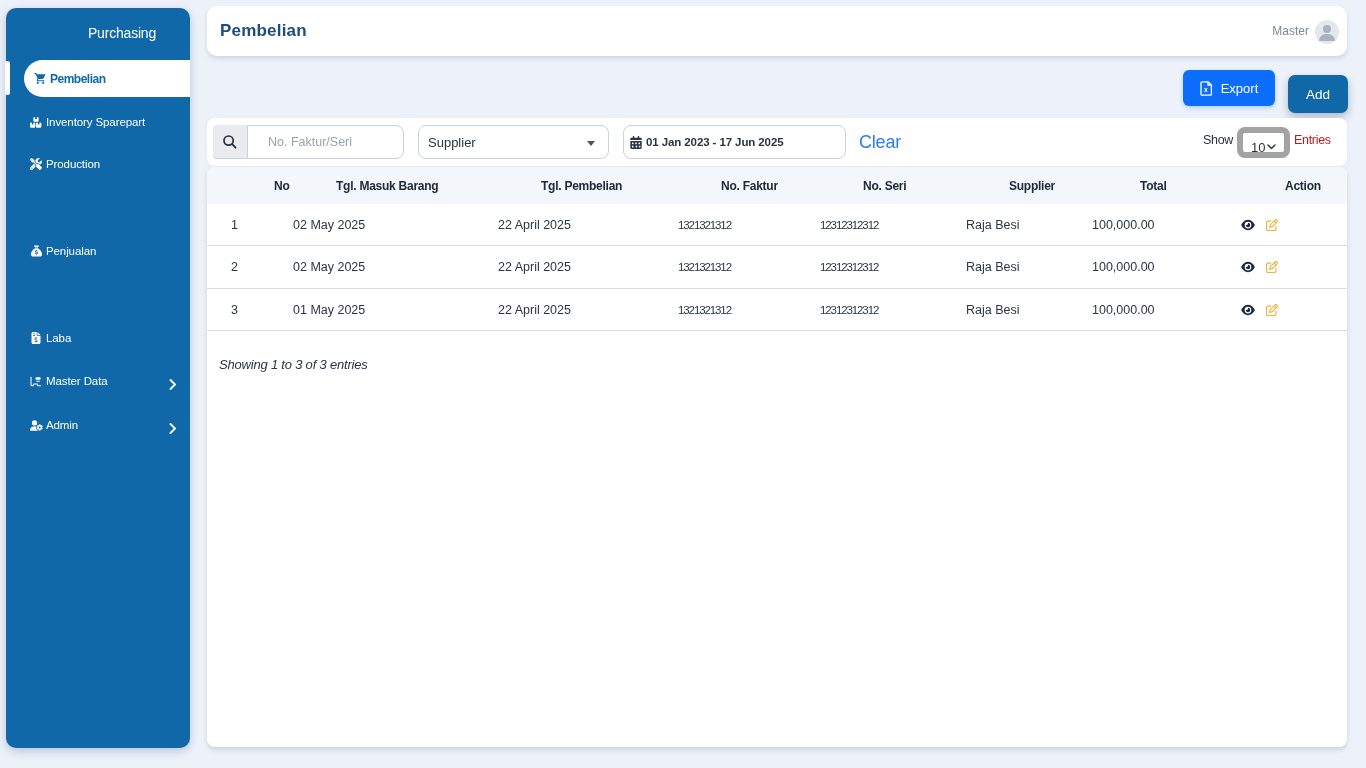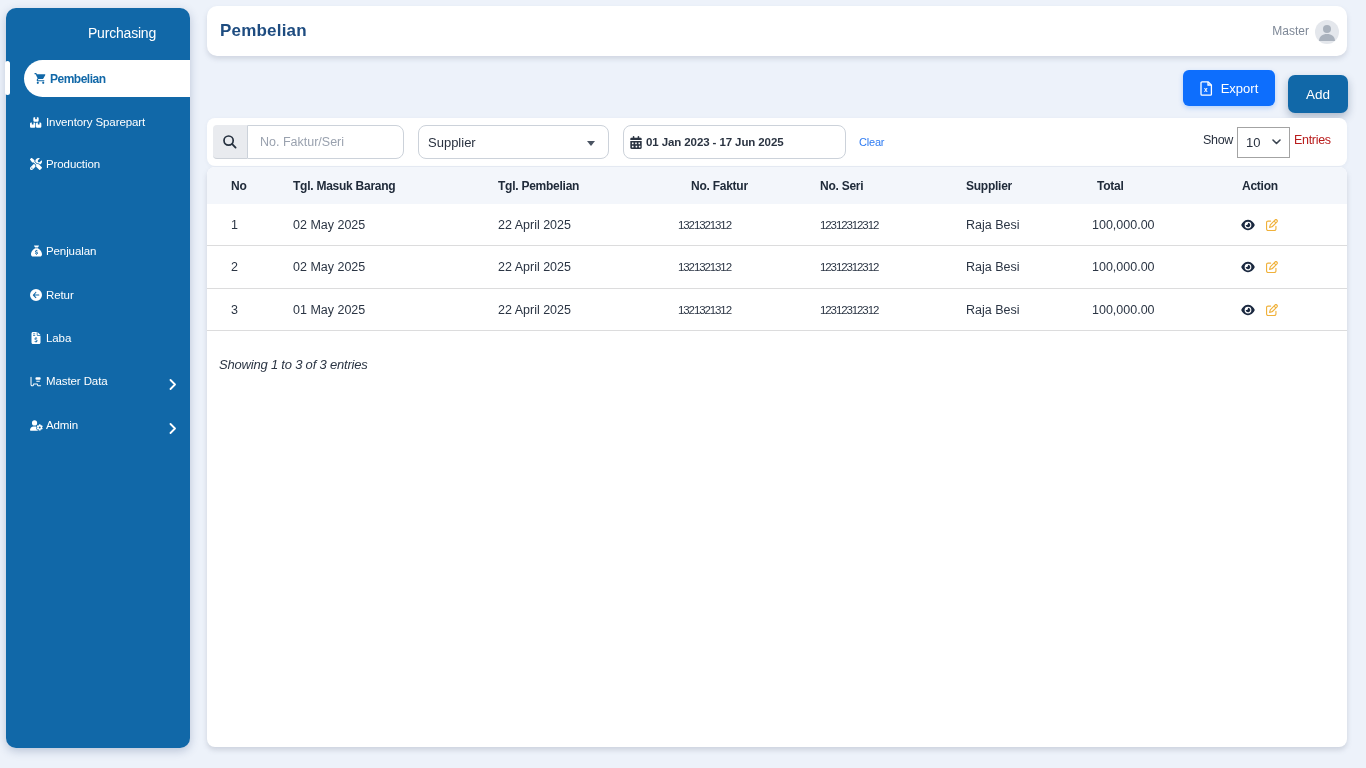--- a/index.html
+++ b/index.html
@@ -43,47 +43,47 @@
     background:#1168a8; border-radius:7px; color:#fff; display:flex; align-items:center;
     justify-content:center; font-size:13.5px; box-shadow:0 4px 9px rgba(20,50,90,.3);margin-top:6px; }
 
   
   #filter { position:absolute; left:207px; top:118px; width:1140px; height:48px; background:#fff;
     border-radius:8px; box-shadow:0 1px 4px rgba(40,60,100,.05); }
   #sgroup { position:absolute; left:6px; top:7px; width:34px; height:34px; background:#e9ebef;
     border-radius:4px 0 0 4px; display:flex; align-items:center; justify-content:center; border-bottom:1px solid #ccd1d8; }
   #inp-faktur { position:absolute; left:40px; top:7px; width:157px; height:34px;
     border:1px solid #ccd2da; border-radius:0 8px 8px 0; background:#fff;
-    display:flex; align-items:center; padding-left:12px; color:#9aa2af; font-size:12.5px; }
+    display:flex; align-items:center; padding-left:20px; color:#9aa2af; font-size:12.5px; }
   #sel-supplier { position:absolute; left:211px; top:7px; width:191px; height:34px;
     border:1px solid #ccd2da; border-radius:8px; display:flex; align-items:center;
     padding-left:9px; color:#2a3240; font-size:13px; }
   #sel-supplier .caret { position:absolute; right:13px; top:15px; width:0; height:0;
     border-left:4px solid transparent; border-right:4px solid transparent; border-top:5px solid #4a5462; }
   #inp-date { position:absolute; left:416px; top:7px; width:223px; height:34px;
     border:1px solid #ccd2da; border-radius:8px; display:flex; align-items:center;
     padding-left:6px; color:#2b3442; }
   #inp-date .dtx { margin-left:4px; font-size:11.5px; font-weight:bold; letter-spacing:-.1px; }
   #lnk-clear { position:absolute; left:652px; top:0; height:48px; display:flex; align-items:center;
-    font-size:11px; letter-spacing:-.2px; color:#2e7bf2; }
+    font-size:18px; letter-spacing:-.2px; color:#2e7bf2; }
   #showwrap { position:absolute; right:8px; top:0; height:48px; width:160px; }
   #showwrap .sh { position:absolute; left:24px; top:15px; font-size:12.5px; letter-spacing:-.3px; color:#2a3240; }
   #showsel { position:absolute; left:58px; top:9px; width:53px; height:31px;
-    border:1px solid #a3a3a3; border-radius:0; }
+    border:6px solid #a3a3a3; border-radius:8px; }
   #showsel .n { position:absolute; left:8px; top:7px; font-size:13px; color:#2a3240; }
   #showsel svg { position:absolute; right:8px; top:11px; }
   #showwrap .en { position:absolute; left:115px; top:15px; font-size:12.5px; letter-spacing:-.3px; color:#b91c1c; }
 
   
   #tcard { position:absolute; left:207px; top:167px; width:1140px; height:580px; background:#fff;
     border-radius:8px; box-shadow:0 3px 5px rgba(110,120,140,.25); }
   #thead { position:absolute; left:0; top:0; width:100%; height:37px; background:#f3f6fb;
     border-radius:8px 8px 0 0; }
   .hc { position:absolute; top:50%; transform:translateY(-50%); font-size:12px; font-weight:bold; letter-spacing:-.25px;
-    color:#202b3a; white-space:nowrap; }
+    color:#202b3a; white-space:nowrap;margin-left:43px; }
   .trow { position:absolute; left:0; width:100%; height:42px; border-bottom:1px solid #dcdcdd; }
   .tc { position:absolute; top:50%; transform:translateY(-50%); font-size:12.5px; color:#2b3544; white-space:nowrap; }
   #showing { position:absolute; left:12px; top:190px; font-style:italic; font-size:13px; letter-spacing:-.2px; color:#2b3544; }
   .acticons { position:absolute; top:50%; transform:translateY(-50%); display:flex; align-items:center; }
 </style>
 </head>
 <body>
 
 <div id="sidebar">
   <div class="brand">Purchasing</div>
@@ -112,28 +112,20 @@
     <span class="lb">Production</span>
   </div>
   <div class="mitem" style="top:231px">
     <span class="ic">
         <svg width="11" height="12" viewBox="0 0 512 512" fill="#fff">
           <path d="M320 96L192 96 144.6 24.9C137.5 14.2 145.1 0 157.9 0L354.1 0c12.8 0 20.4 14.2 13.3 24.9L320 96zM192 128l128 0c3.8 2.5 8.1 5.3 13 8.4C389.7 172.7 512 250.9 512 416c0 53-43 96-96 96L96 512c-53 0-96-43-96-96C0 250.9 122.3 172.7 179 136.4c0 0 0 0 0 0s0 0 0 0c4.8-3.1 9.2-5.9 13-8.4zm84 88c0-11-9-20-20-20s-20 9-20 20l0 14c-7.6 1.7-15.2 4.4-22.2 8.5c-13.9 8.3-25.9 22.8-25.8 43.9c.1 20.3 12 33.1 24.7 40.7c11 6.6 24.7 10.8 35.6 14l1.7 .5c12.6 3.8 21.8 6.8 28 10.7c5.1 3.2 5.8 5.4 5.9 8.2c.1 5-1.8 8-5.9 10.5c-5 3.1-12.9 5-21.4 4.7c-11.1-.4-21.5-3.9-35.1-8.5c-2.3-.8-4.7-1.6-7.2-2.4c-10.5-3.5-21.8 2.2-25.3 12.6s2.2 21.8 12.6 25.3c1.9 .6 4 1.3 6.1 2.1c0 0 0 0 0 0s0 0 0 0c8.3 2.9 17.9 6.2 28.2 8.4l0 14.6c0 11 9 20 20 20s20-9 20-20l0-13.8c8-1.7 16-4.5 23.2-9c14.3-8.9 25.1-24.1 24.8-45c-.3-20.3-11.7-33.4-24.6-41.6c-11.5-7.2-25.9-11.6-37.1-15c0 0 0 0 0 0l-.7-.2c-12.8-3.9-21.9-6.7-28.3-10.5c-5.2-3.1-5.3-4.9-5.3-6.7c0-3.7 1.4-6.5 6.2-9.3c5.4-3.2 13.6-5.1 21.5-5c9.6 .1 20.2 2.2 31.2 5.2c10.7 2.8 21.6-3.5 24.5-14.2s-3.5-21.6-14.2-24.5c-6.5-1.7-13.7-3.4-21.1-4.7l0-13.9z"></path>
         </svg>
       </span>
     <span class="lb">Penjualan</span>
   </div>
-  <div class="mitem" style="top:275px">
-    <span class="ic">
-        <svg width="12" height="12" viewBox="0 0 512 512" fill="#fff">
-          <path d="M512 256A256 256 0 1 0 0 256a256 256 0 1 0 512 0zM231 127c9.4-9.4 24.6-9.4 33.9 0s9.4 24.6 0 33.9l-71 71L376 232c13.3 0 24 10.7 24 24s-10.7 24-24 24l-182.1 0 71 71c9.4 9.4 9.4 24.6 0 33.9s-24.6 9.4-33.9 0L127 281c-9.4-9.4-9.4-24.6 0-33.9L231 143z"></path>
-        </svg>
-      </span>
-    <span class="lb">Retur</span>
-  </div>
   <div class="mitem" style="top:318px">
     <span class="ic">
         <svg width="10" height="12" viewBox="0 0 384 512" fill="#fff">
           <path d="M64 0C28.7 0 0 28.7 0 64L0 448c0 35.3 28.7 64 64 64l256 0c35.3 0 64-28.7 64-64l0-288-128 0c-17.7 0-32-14.3-32-32L224 0 64 0zM256 0l0 128 128 0L256 0zM64 80c0-8.8 7.2-16 16-16l64 0c8.8 0 16 7.2 16 16s-7.2 16-16 16L80 96c-8.8 0-16-7.2-16-16zm0 64c0-8.8 7.2-16 16-16l64 0c8.8 0 16 7.2 16 16s-7.2 16-16 16l-64 0c-8.8 0-16-7.2-16-16zm128 72c8.8 0 16 7.2 16 16l0 17.3c8.5 1.2 16.7 3.1 24.1 5.1c8.5 2.3 13.6 11 11.3 19.6s-11 13.6-19.6 11.3c-11.1-3-22-5.2-32.1-5.3c-8.4-.1-17.4 1.8-23.6 5.5c-5.7 3.4-8.1 7.3-8.1 12.8c0 3.7 1.3 6.5 7.3 10.1c6.9 4.1 16.6 7.1 29.2 10.9l.5 .1s0 0 0 0s0 0 0 0c11.3 3.4 25.3 7.6 36.3 14.6c12.1 7.6 22.4 19.7 22.7 38.2c.3 19.3-9.6 33.3-22.9 41.6c-7.7 4.8-16.4 7.6-25.1 9.1l0 17.1c0 8.8-7.2 16-16 16s-16-7.2-16-16l0-17.8c-11.2-2.1-21.7-5.7-30.9-8.9c0 0 0 0 0 0c-2.1-.7-4.2-1.4-6.2-2.1c-8.4-2.8-12.9-11.9-10.1-20.2s11.9-12.9 20.2-10.1c2.5 .8 4.8 1.6 7.1 2.4c0 0 0 0 0 0s0 0 0 0s0 0 0 0c13.6 4.6 24.6 8.4 36.3 8.7c9.1 .3 17.9-1.7 23.7-5.3c5.1-3.2 7.9-7.3 7.8-14c-.1-4.6-1.8-7.8-7.7-11.6c-6.8-4.3-16.5-7.4-29-11.2l-1.6-.5s0 0 0 0c-11-3.3-24.3-7.3-34.8-13.7c-12-7.2-22.6-18.9-22.7-37.3c-.1-19.4 10.8-32.8 23.8-40.5c7.5-4.4 15.8-7.2 24.1-8.7l0-17.3c0-8.8 7.2-16 16-16z"></path>
         </svg>
       </span>
     <span class="lb">Laba</span>
   </div>
   <div class="mitem" style="top:361px">
     <span class="ic">
@@ -206,21 +198,21 @@
     </div>
     <span class="en">Entries</span>
   </div>
 </div>
 
 <div id="tcard">
   <div id="thead">
     <span class="hc" style="left:24px">No</span>
     <span class="hc" style="left:86px">Tgl. Masuk Barang</span>
     <span class="hc" style="left:291px">Tgl. Pembelian</span>
-    <span class="hc" style="left:484px">No. Faktur</span>
+    <span class="hc" style="left:471px">No. Faktur</span>
     <span class="hc" style="left:613px">No. Seri</span>
     <span class="hc" style="left:759px">Supplier</span>
     <span class="hc" style="left:890px">Total</span>
     <span class="hc" style="left:1035px">Action</span>
   </div>
   <div class="trow" style="top:37px">
     <span class="tc" style="left:24px">1</span>
     <span class="tc" style="left:86px">02 May 2025</span>
     <span class="tc" style="left:291px">22 April 2025</span>
     <span class="tc" style="left:471px;font-size:11.5px;letter-spacing:-1.1px">1321321312</span>

